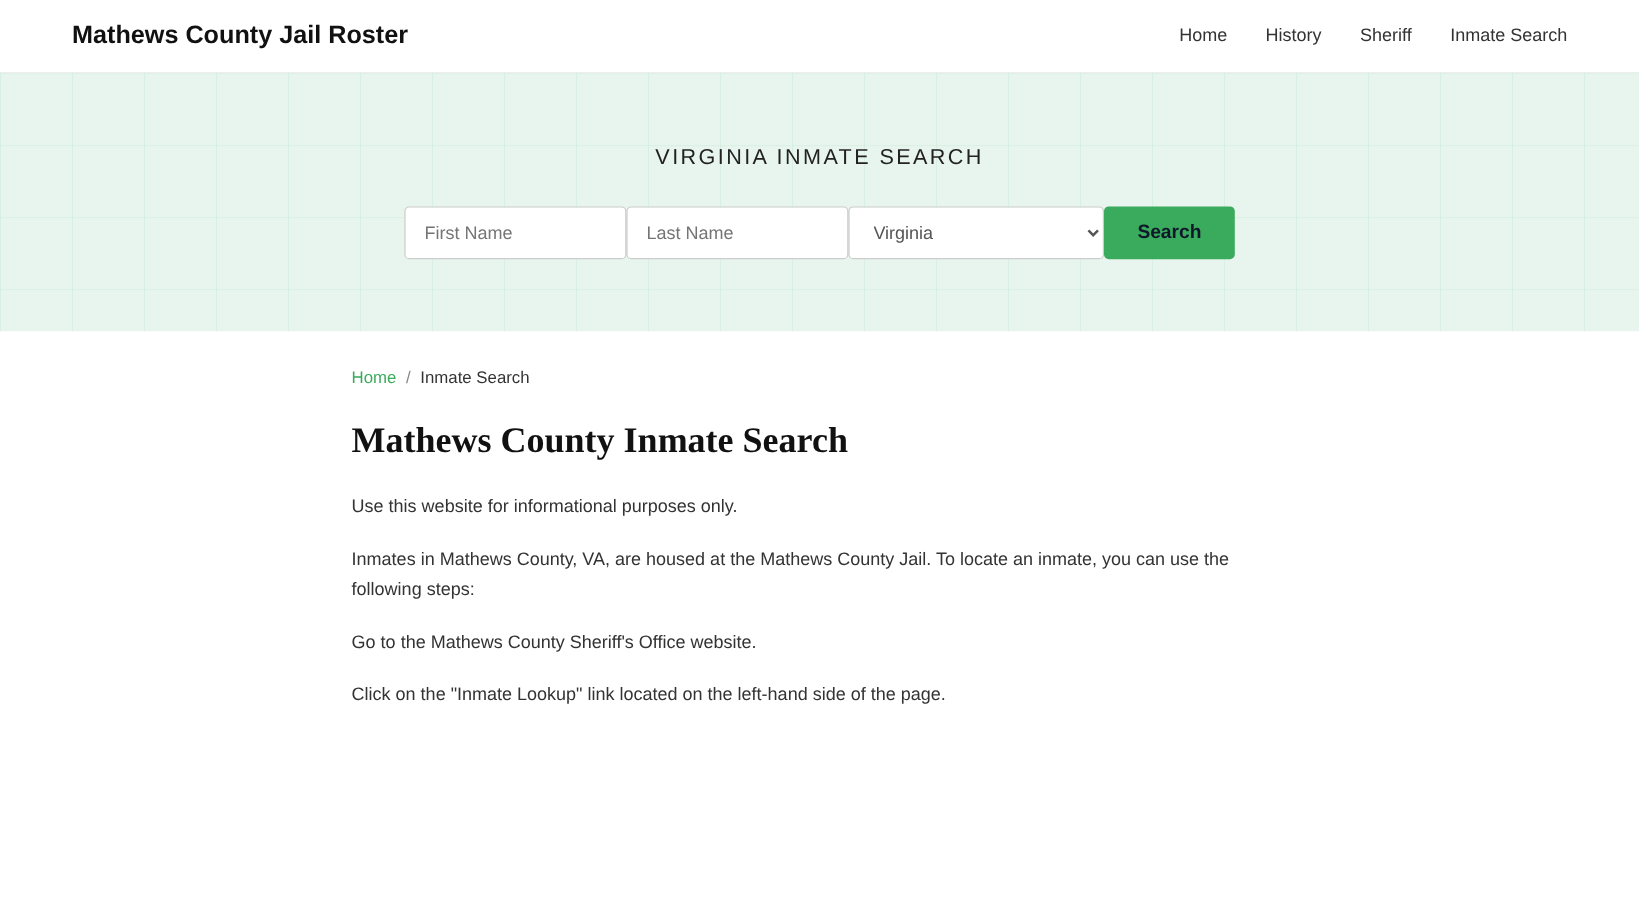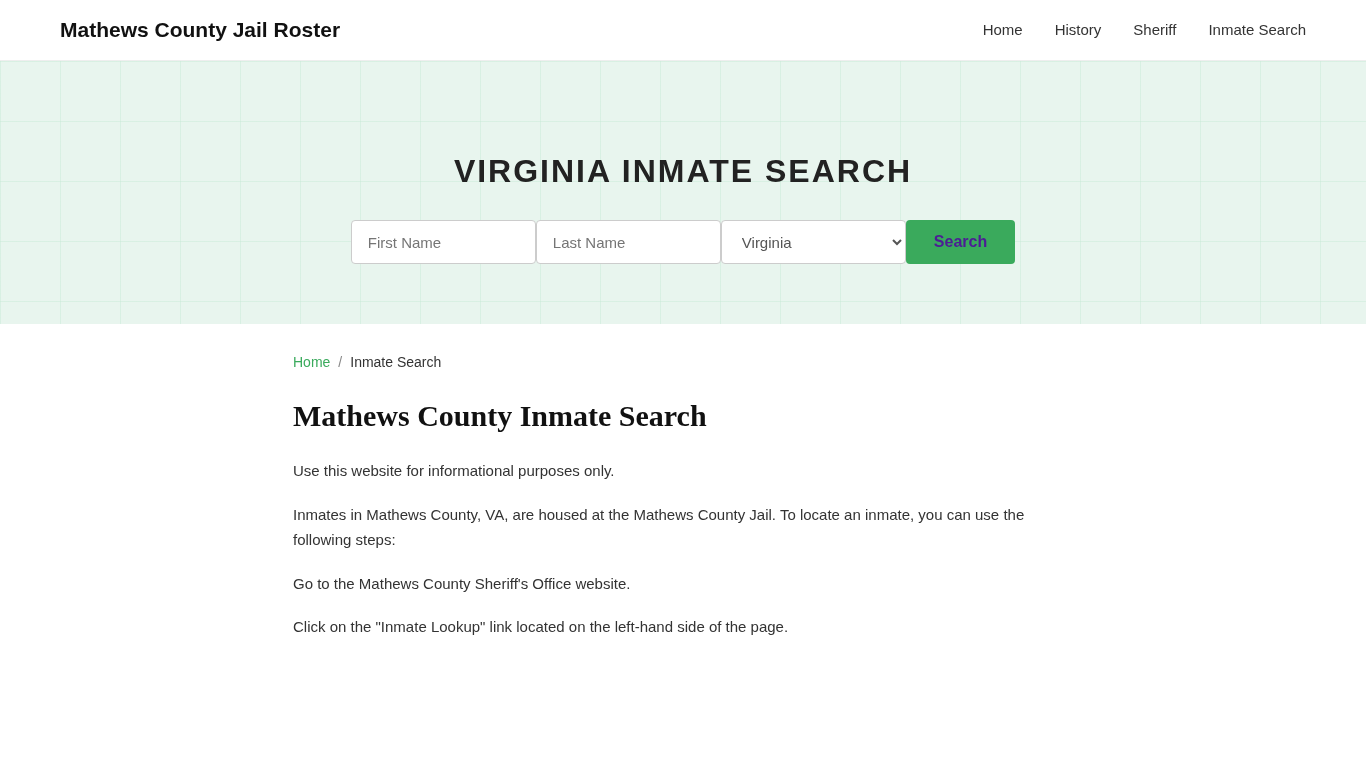--- a/index.html
+++ b/index.html
@@ -44,26 +44,25 @@
       background-color: #e8f5ee;
       background-image:
         linear-gradient(rgba(200,235,215,0.5) 1px, transparent 1px),
         linear-gradient(90deg, rgba(200,235,215,0.5) 1px, transparent 1px);
       background-size: 60px 60px;
       padding: 60px 20px;
       text-align: center;
     }
     .hero-title {
       font-family: Arial, sans-serif;
-      font-size: 32px;
-      font-weight: 700;
+      font-size: 18px;
+      font-weight: 400;
       letter-spacing: 2px;
       color: #222;
       margin-bottom: 30px;
-      margin-top: 32px;
     }
     .search-form {
       display: flex;
       justify-content: center;
       flex-wrap: wrap;
     }
     .search-form input,
     .search-form select {
       padding: 10px 16px;
       border: 1px solid #ccc;
@@ -71,26 +70,26 @@
       font-size: 15px;
       font-family: Arial, sans-serif;
       color: #555;
       background: #fff;
       height: 44px;
     }
     .search-form input {
       width: 185px;
     }
     .search-form select {
-      width: 185px;
+      width: 213px;
     }
     .search-btn {
       padding: 10px 28px;
       background: #3aaa5c;
-      color: #4c1d95;
+      color: #0f172a;
       border: none;
       border-radius: 4px;
       font-size: 16px;
       font-family: Arial, sans-serif;
       font-weight: 600;
       cursor: pointer;
       height: 44px;
     }
     
     .main-content {

